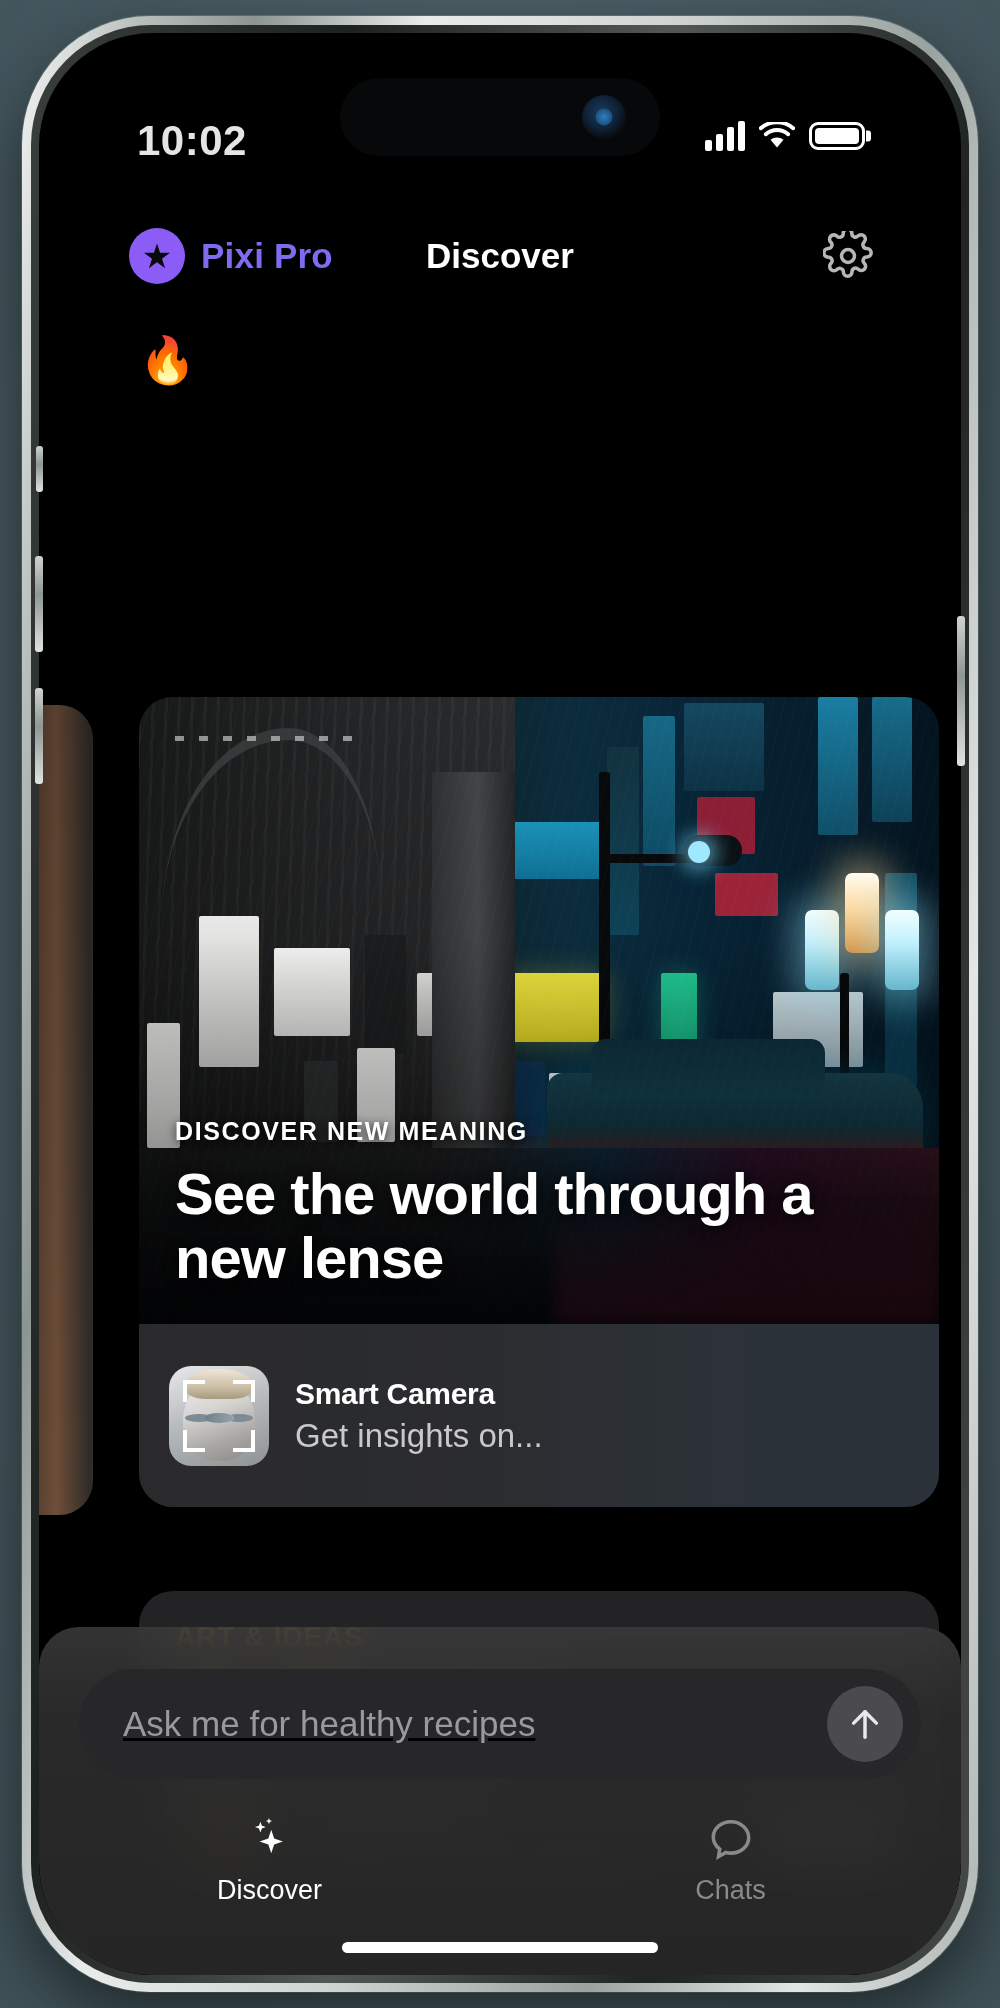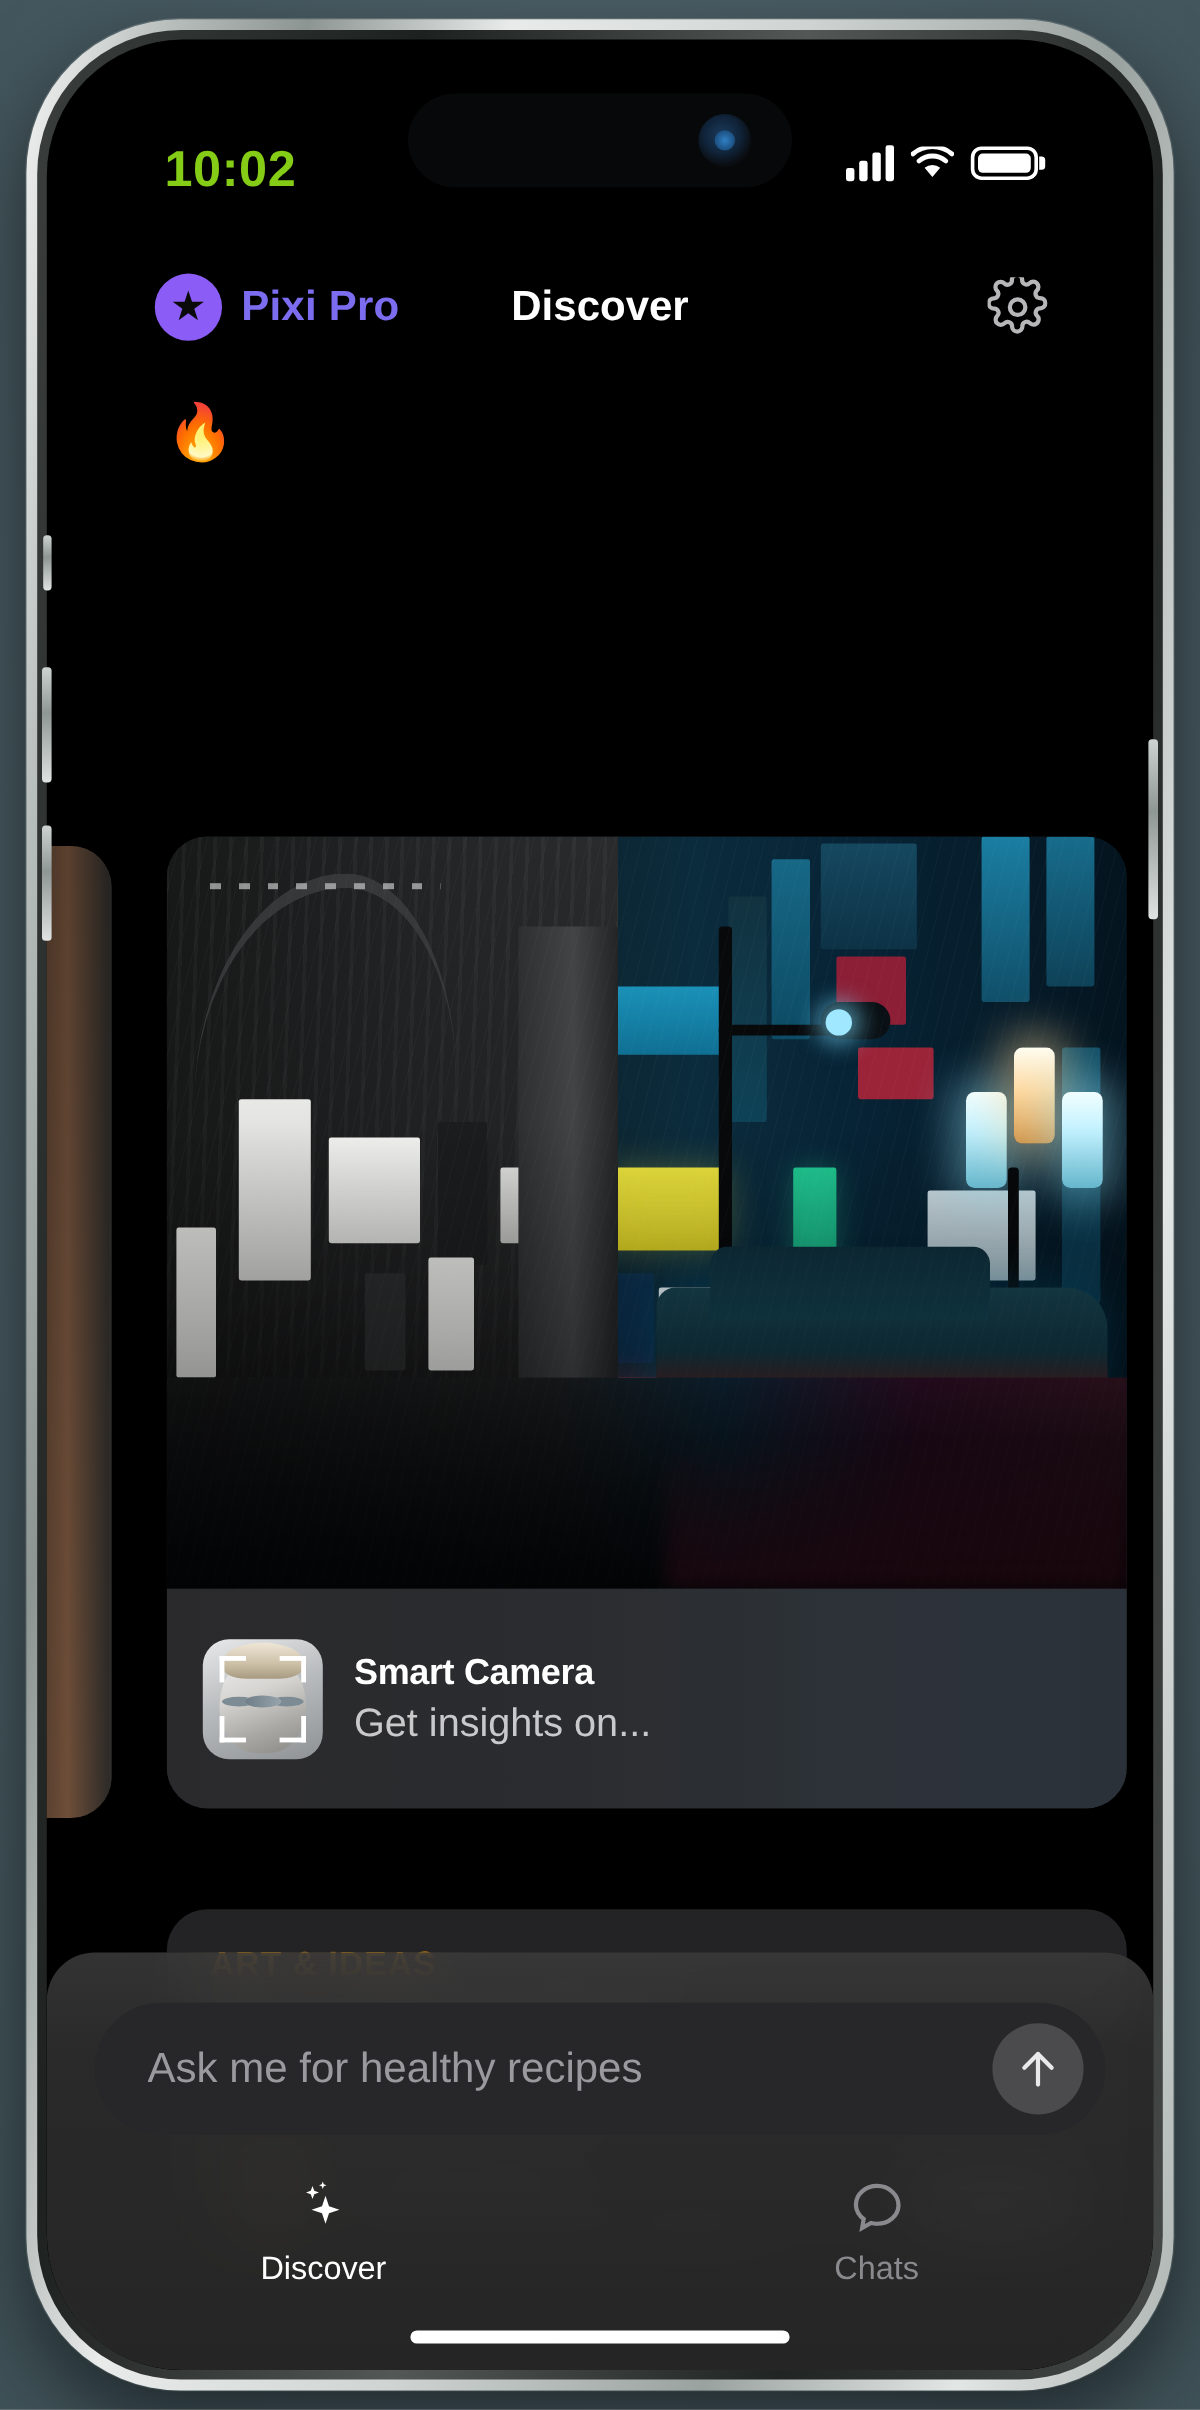--- a/index.html
+++ b/index.html
@@ -43,21 +43,21 @@
   .btn-side { position:absolute; background:linear-gradient(180deg,#cdd3d1,#8f9795 40%,#dfe3e1); border-radius:3px; z-index:3;}
   .btn-silent { left:14px; top:430px; width:7px; height:46px; }
   .btn-volup  { left:13px; top:540px; width:8px; height:96px; }
   .btn-voldn  { left:13px; top:672px; width:8px; height:96px; }
   .btn-power  { right:13px; top:600px; width:8px; height:150px; }
 
   
   .statusbar {
     position:absolute; left:0; top:0; width:100%; height:150px;
     display:flex; align-items:center; z-index:6;
-    color:#84cc16;
+    color:#e5e5e5;
   }
   .sb-time {
     position:absolute; left:98px; top:84px;
     font-size:42px; font-weight:bold; letter-spacing:.5px;
   }
   .dynamic-island {
     position:absolute; left:50%; transform:translateX(-50%); top:45px;
     width:320px; height:78px; border-radius:45px;
     background:#070809;
   }
@@ -319,21 +319,21 @@
     width:58px; height:16px; border-radius:7px; background:#17181a;
   }
 
   
   .bottom-bar {
     position:absolute; left:0; right:0; bottom:0; height:348px; z-index:7;
     background:linear-gradient(180deg, rgba(58,58,58,.88) 0%, rgba(44,44,44,.95) 24%, rgba(38,38,38,.98) 100%);
     backdrop-filter:blur(24px);
     border-radius:40px 40px 0 0;
   }
-  .ask-wrap { position:absolute; left:40px; right:40px; top:42px; }
+  .ask-wrap { position:absolute; left:40px; right:40px; top:42px;text-decoration:underline; }
   .ask-box {
     width:100%; height:110px; border-radius:56px; background:#272729;
     display:flex; align-items:center; padding:0 18px 0 44px;
   }
   .ask-input {
     flex:1; background:transparent; border:none; outline:none;
     color:#e6e6e8; font-family:inherit; font-size:35px;
   }
   .ask-input::placeholder { color:#9a9a9e; }
   .send-btn {
@@ -467,20 +467,24 @@
               <div class="sign" style="left:78%;top:12%;width:22%;height:62%;background:linear-gradient(90deg,#2e2f30,#434446 55%,#232425);"></div>
             </div>
 
             <div class="people"></div>
             <div class="taxi"></div>
             <div class="street"></div>
             <div class="rain"></div>
 
             <div class="hero-overlay"></div>
 
+            <div class="hero-text">
+              <div class="hero-kicker">DISCOVER NEW MEANING</div>
+              <div class="hero-title">See the world through a new lense</div>
+            </div>
           </div>
 
           <div class="hero-footer">
             <div class="thumb">
               <div class="thumb-statue"></div>
               <span class="focus-br fb-tl"></span>
               <span class="focus-br fb-tr"></span>
               <span class="focus-br fb-bl"></span>
               <span class="focus-br fb-br"></span>
             </div>

